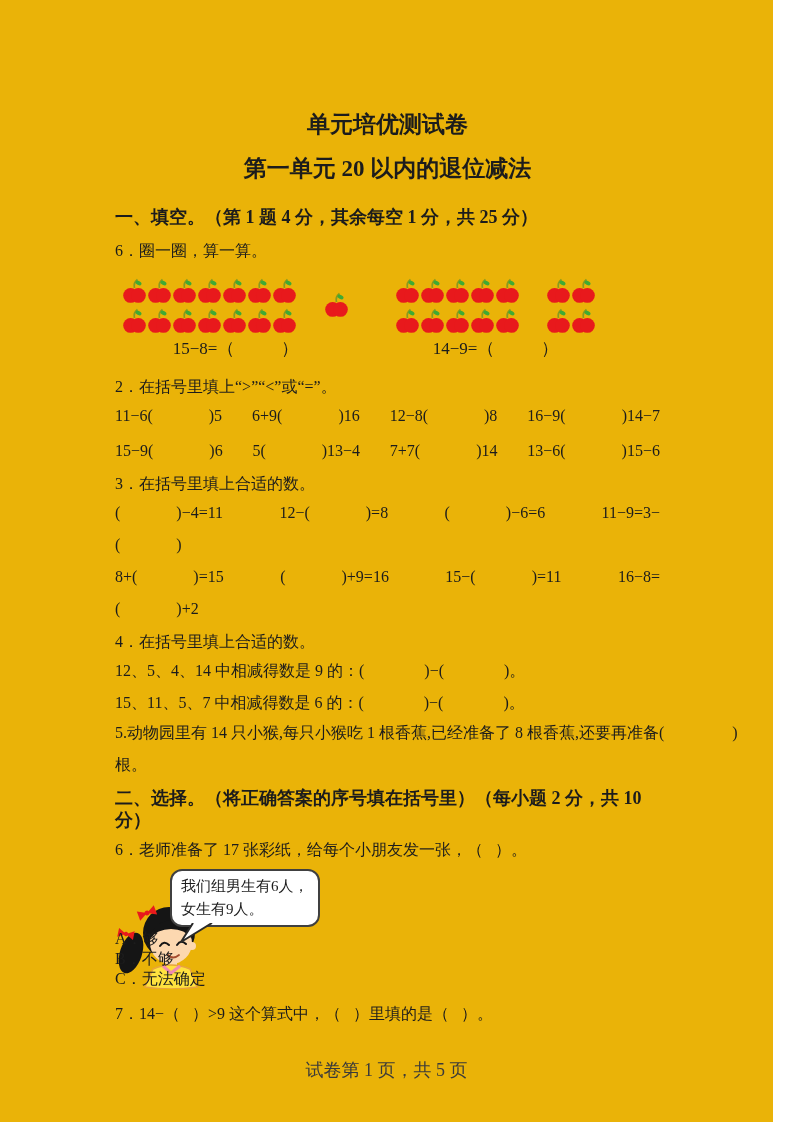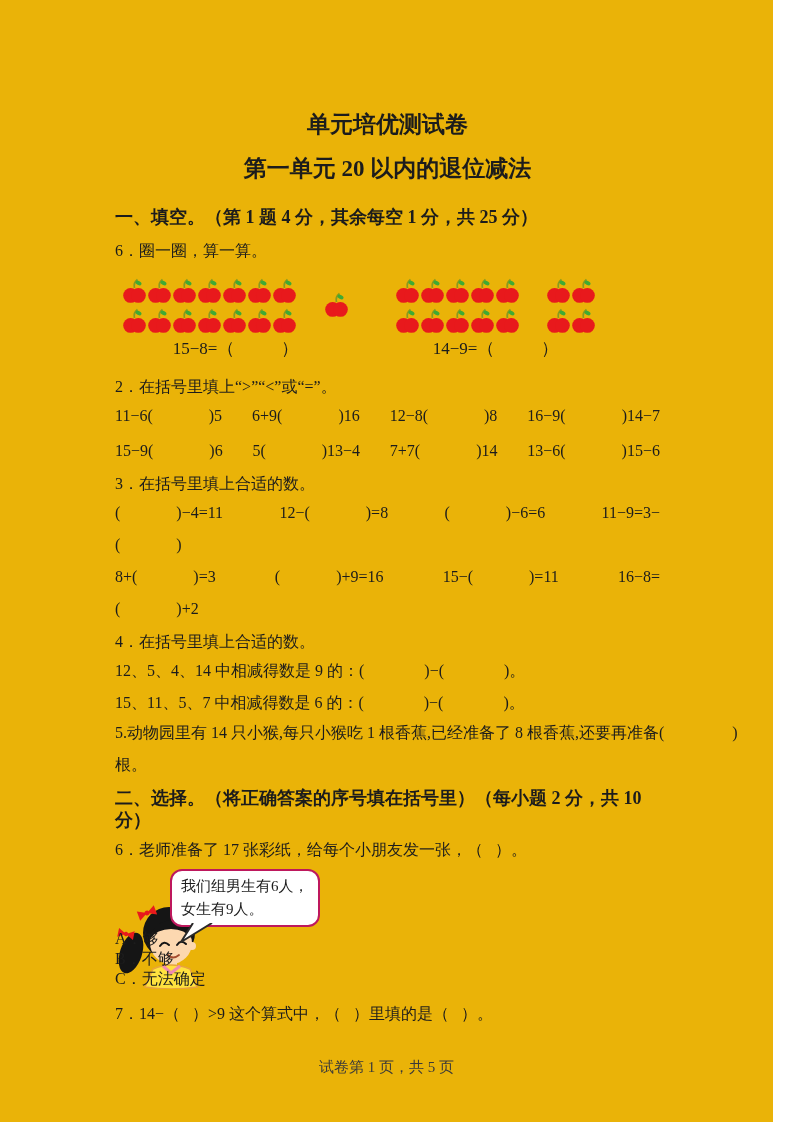--- a/index.html
+++ b/index.html
@@ -25,31 +25,31 @@
   .cluster{display:flex;flex-direction:column;gap:3px;}
   .apple-row{display:flex;gap:2px;}
   .apple{display:inline-block;width:23px;height:27px;line-height:0;}
   .apple.extra{margin-top:14px;margin-left:1px;}
   .q1-eq{margin-top:2px;text-align:center;font-size:17px;line-height:22px;white-space:pre;}
 
   
   .q6-visual{position:relative;height:120px;margin-top:8px;}
   .girl{position:absolute;left:-4px;top:34px;line-height:0;}
   .bubble{
-    position:absolute;left:55px;top:0;background:#fff;border:2px solid #be185d;
+    position:absolute;left:55px;top:0;background:#fff;border:2px solid #404040;
     border-radius:12px;padding:4px 9px;font-size:15px;line-height:23px;z-index:2;
   }
   .bubble div{white-space:nowrap;}
   .bubble-tail{position:absolute;left:6px;bottom:-19px;}
   .options{display:flex;position:absolute;left:0;bottom:0;font-size:16px;line-height:20px;width:100%;flex-direction:column;}
   .opt-a{width:190px;white-space:pre;}
   .opt-b{width:185px;white-space:pre;}
   .opt-c{flex:1;white-space:pre;}
 
-  .footer{position:absolute;left:0;right:0;top:1058px;text-align:center;font-size:15px;color:#3a3a3a;white-space:pre;}
+  .footer{position:absolute;left:0;right:0;top:1058px;text-align:center;font-size:18px;color:#3a3a3a;white-space:pre;}
 </style>
 </head>
 <body>
 
 <div class="page">
 
   <div class="title">单元培优测试卷</div>
   <div class="subtitle">第一单元 20 以内的退位减法</div>
 
   <div class="sec-heading">一、填空。（第 1 题 4 分，其余每空 1 分，共 25 分）</div>
@@ -277,21 +277,21 @@
 
   <div class="q-text">3．在括号里填上合适的数。</div>
   <div class="eq-row mt8">
     <span>(              )−4=11</span>
     <span>12−(              )=8</span>
     <span>(              )−6=6</span>
     <span>11−9=3−</span>
   </div>
   <div class="eq-line mt12">(              )</div>
   <div class="eq-row mt12">
-    <span>8+(              )=3</span>
+    <span>8+(              )=15</span>
     <span>(              )+9=16</span>
     <span>15−(              )=11</span>
     <span>16−8=</span>
   </div>
   <div class="eq-line mt12">(              )+2</div>
 
   <div class="q-text">4．在括号里填上合适的数。</div>
   <div class="eq-line mt8">12、5、4、14 中相减得数是 9 的：(               )−(               )。</div>
   <div class="eq-line mt12">15、11、5、7 中相减得数是 6 的：(               )−(               )。</div>
 

